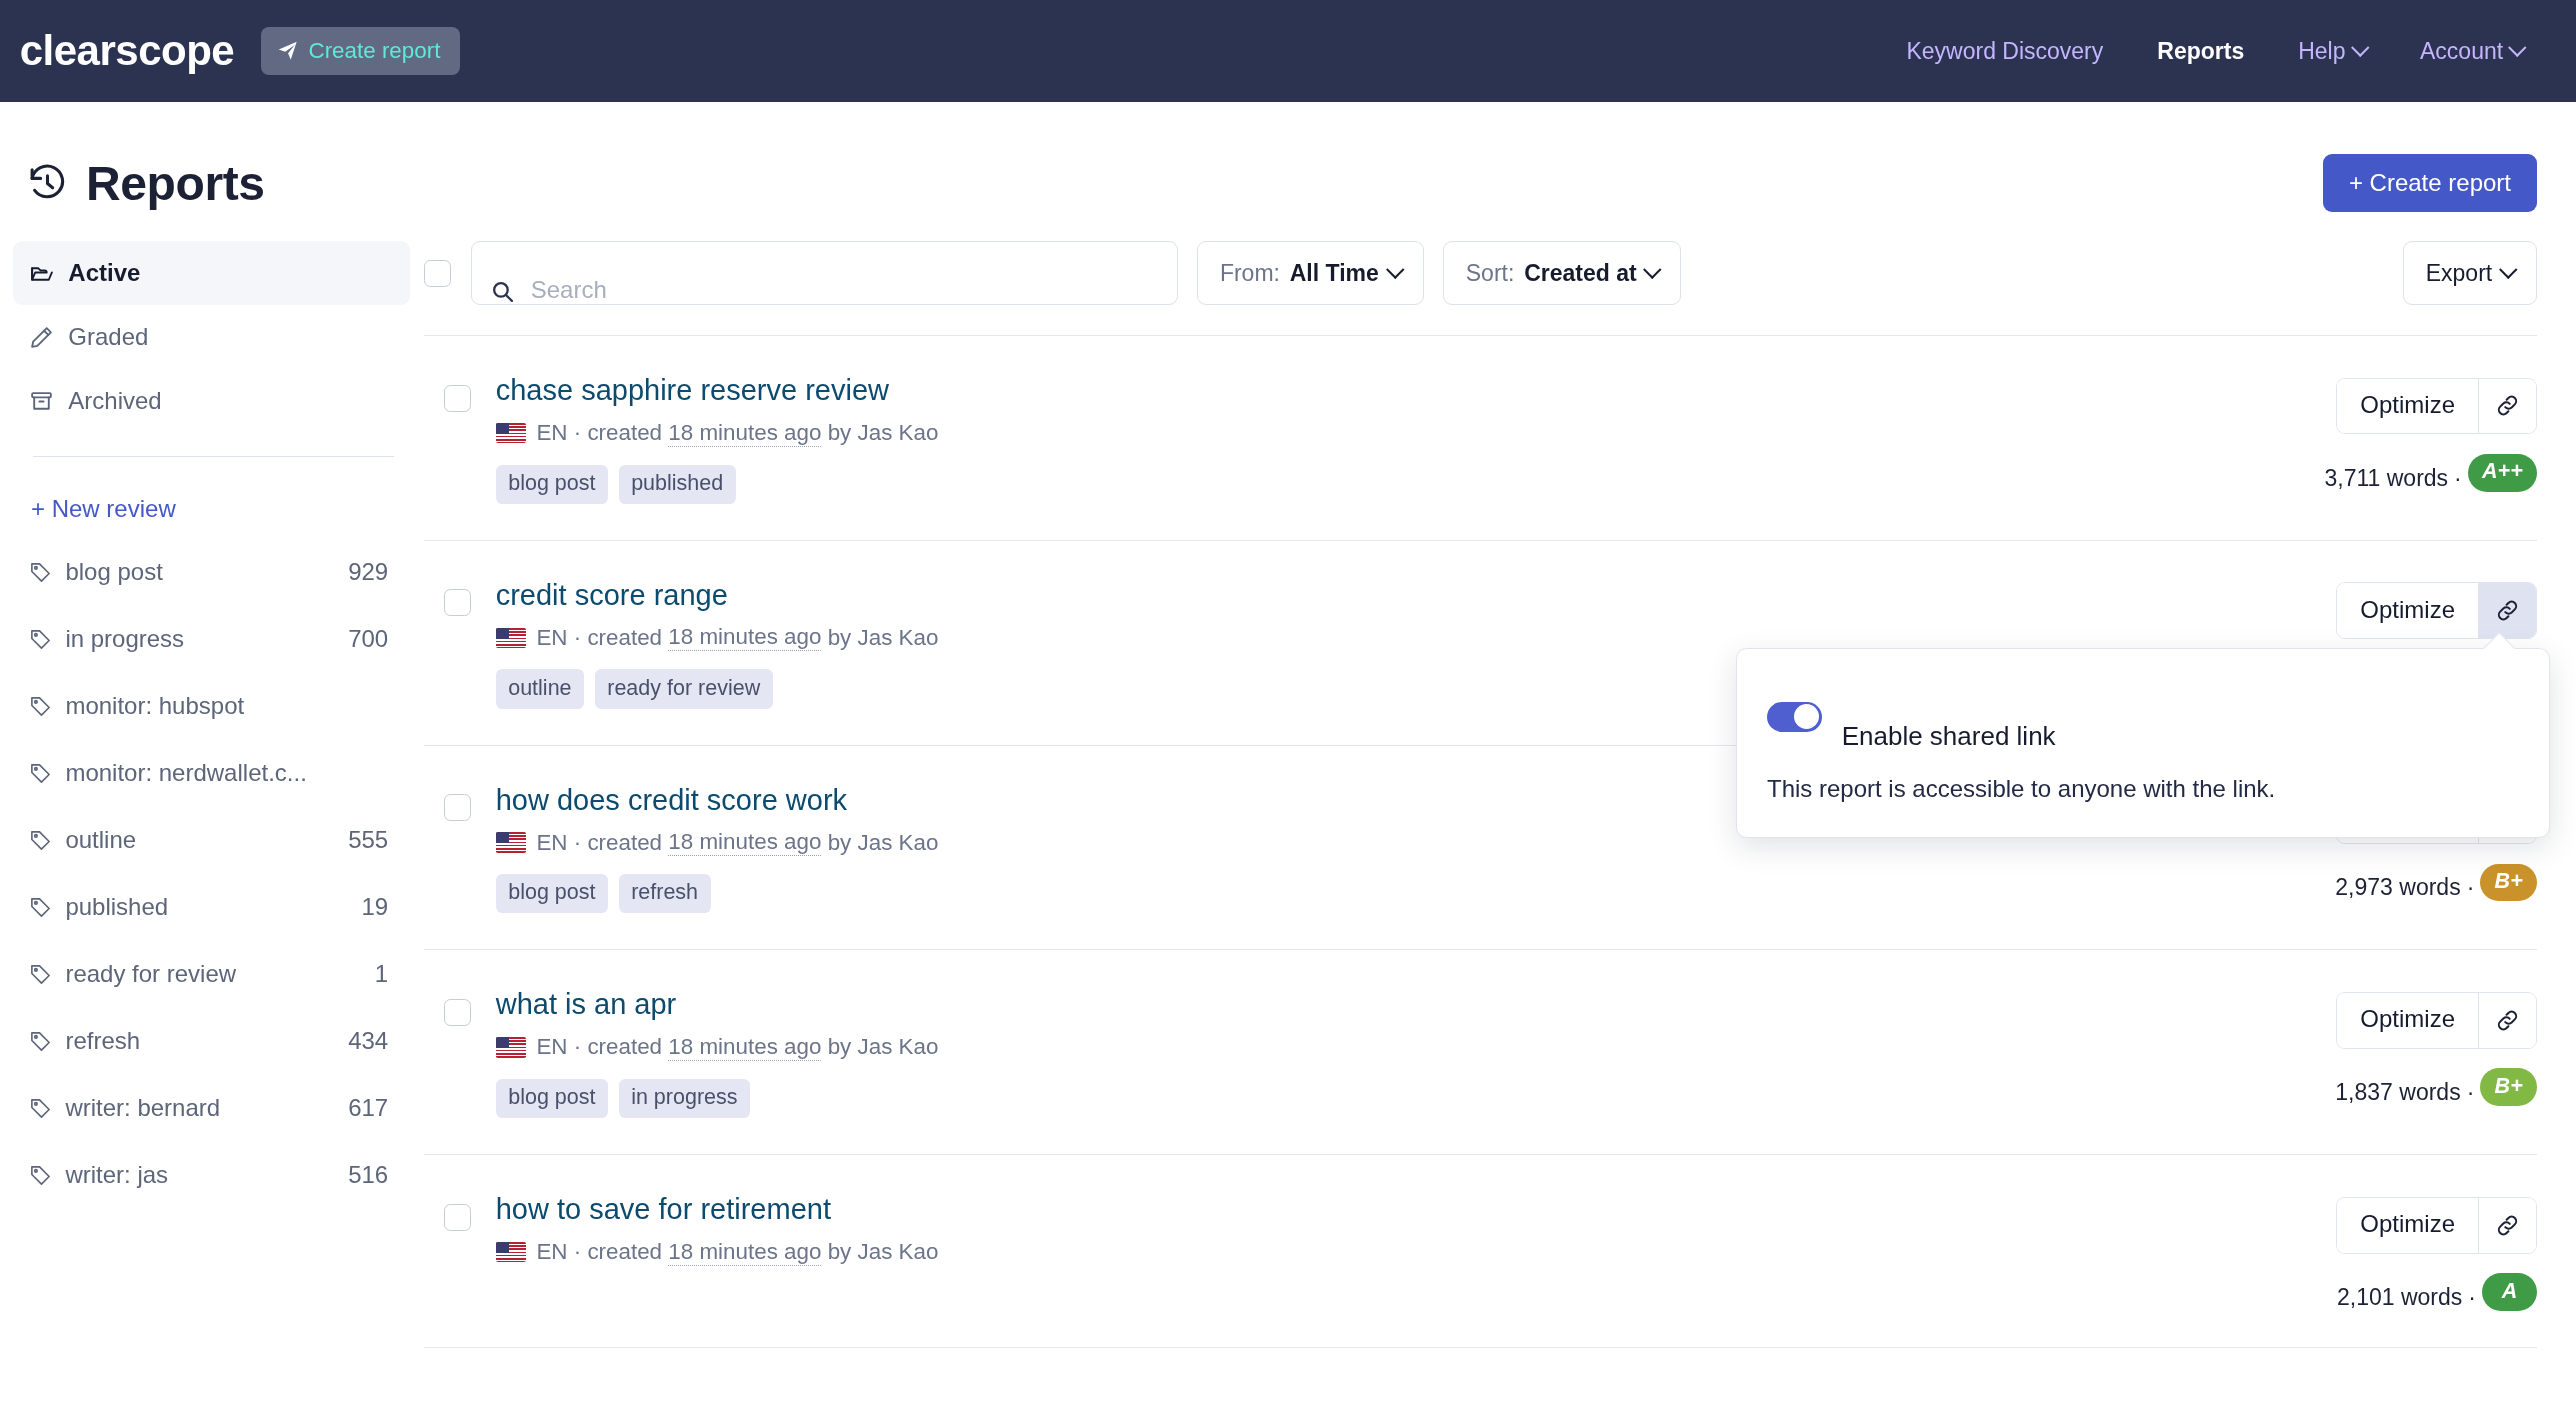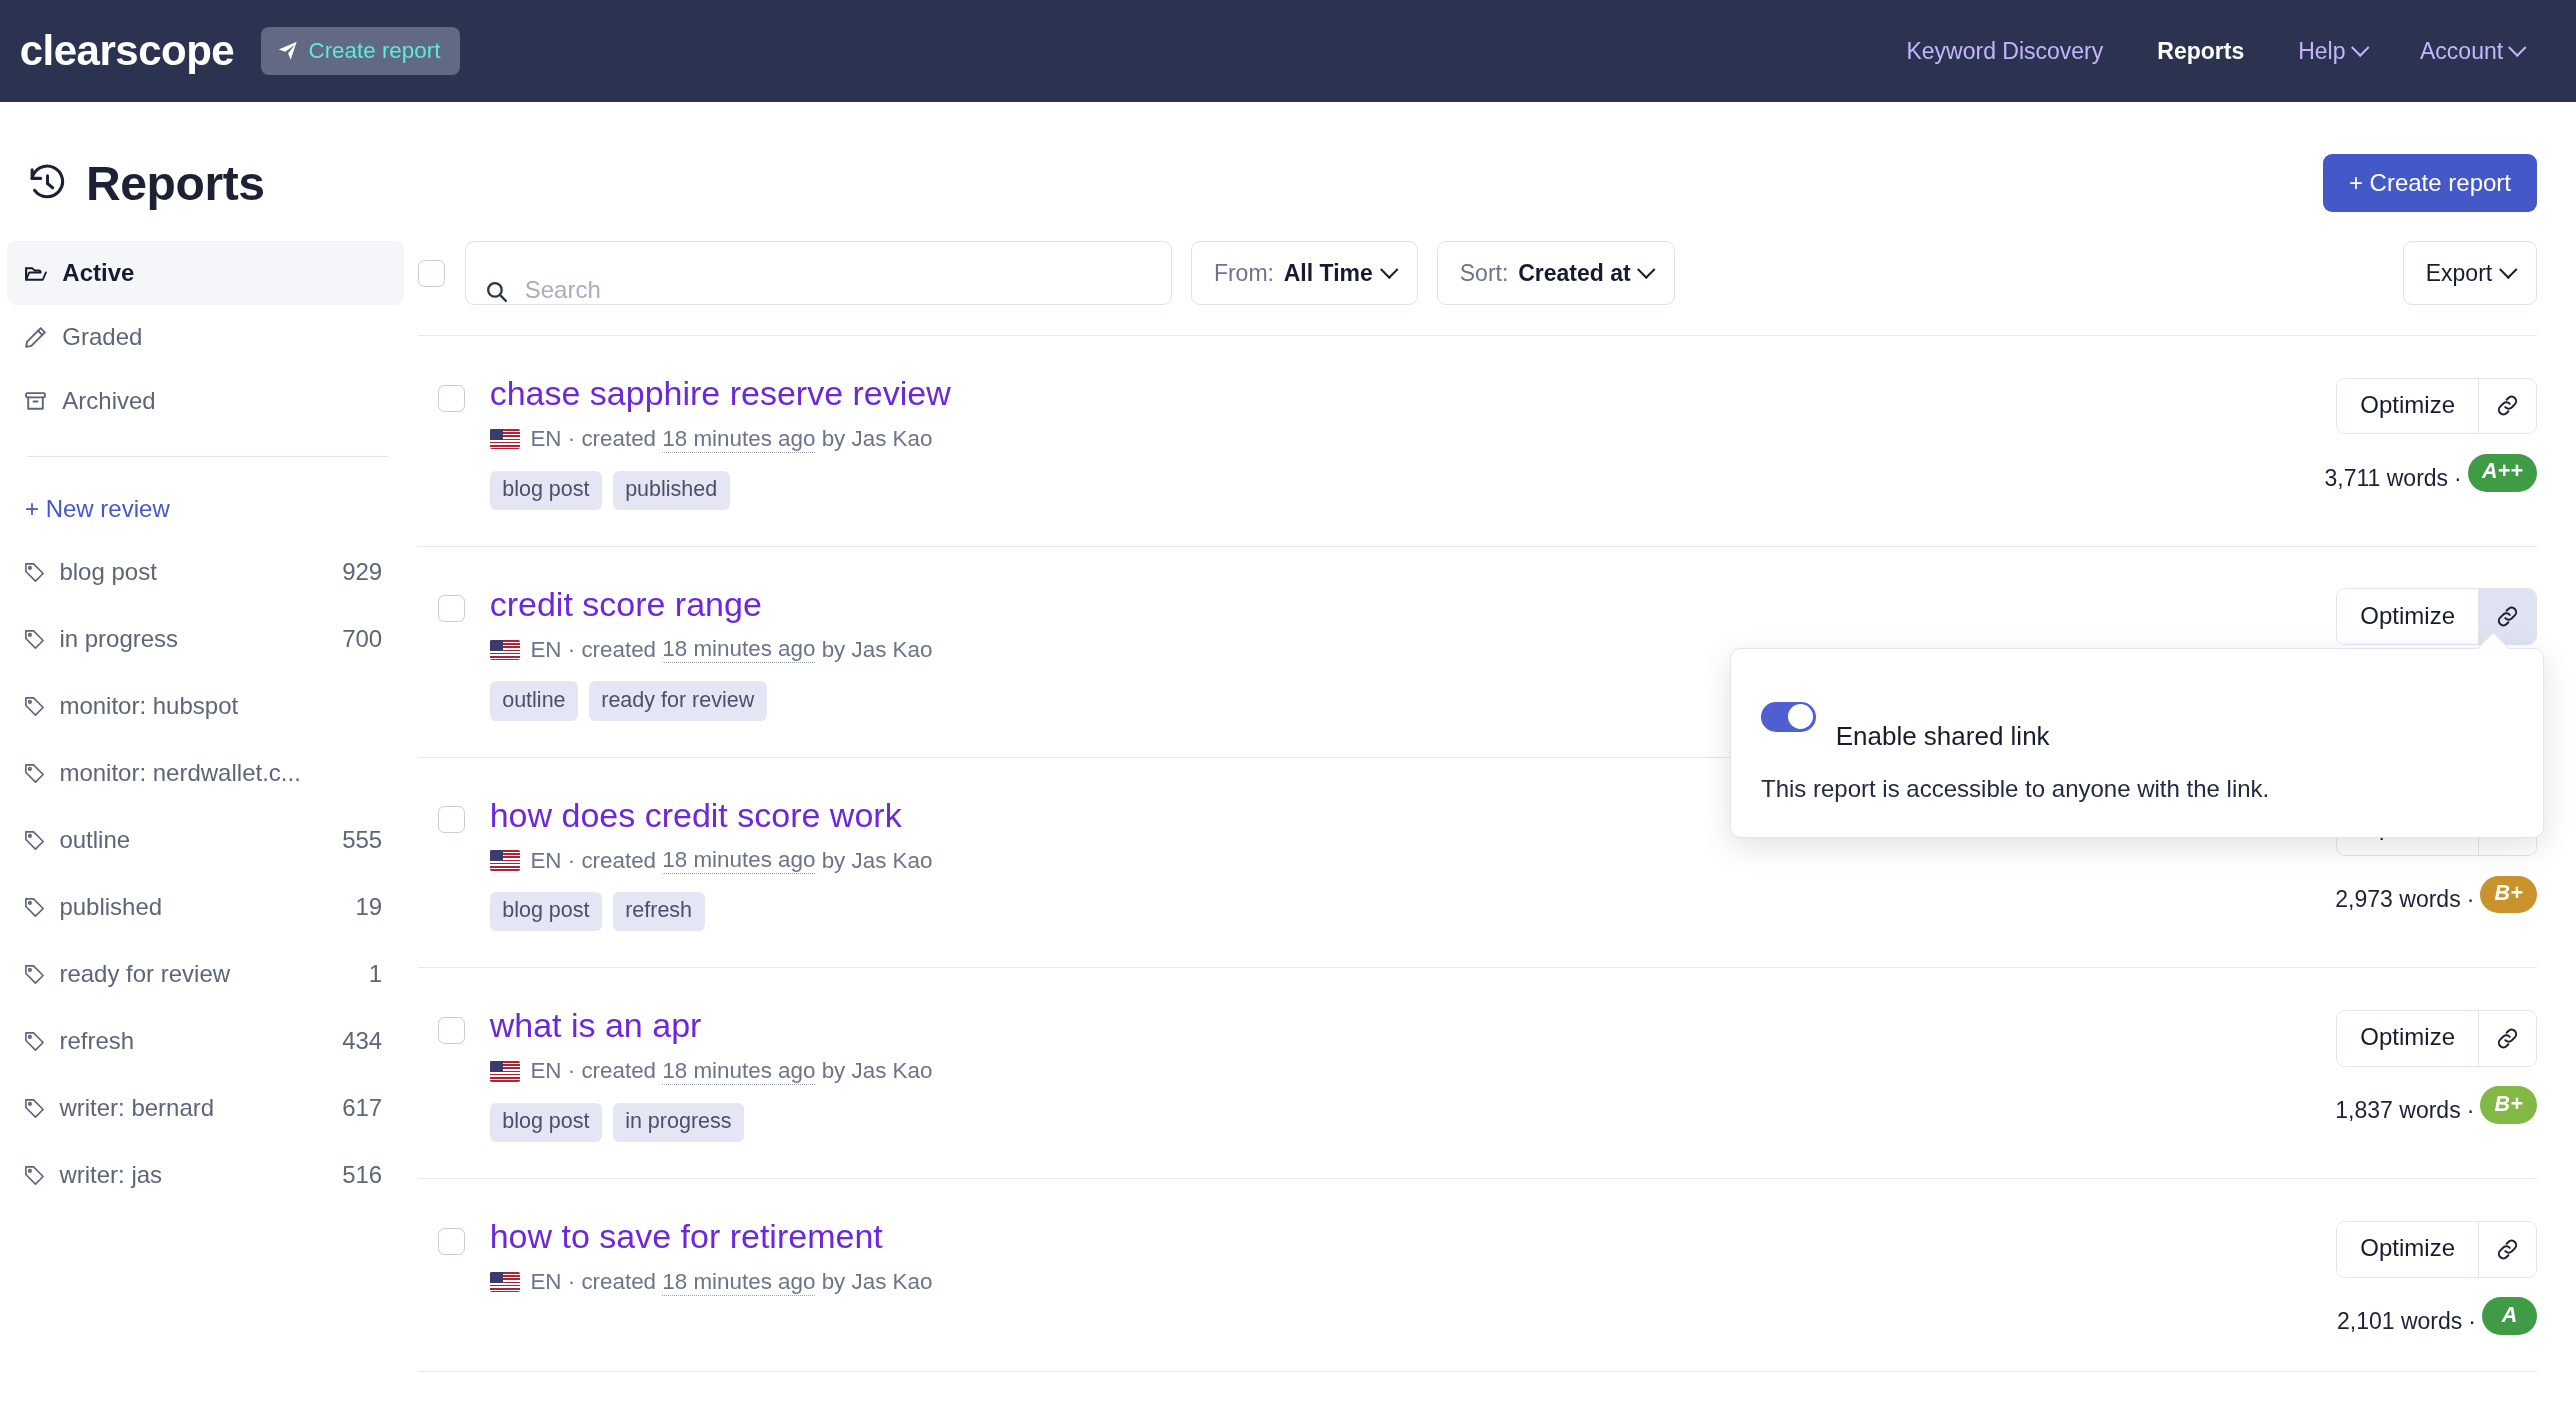--- a/index.html
+++ b/index.html
@@ -84,21 +84,21 @@
     border-radius: 9px;
     padding: 15px 26px;
     cursor: pointer;
     display: flex;
     align-items: center;
     gap: 9px;
     font-family: inherit;
   }
 
   
-  .body-wrap { display: flex; padding-left: 7px; margin-top: 29px; }
+  .body-wrap { display: flex; padding-left: 13px; margin-top: 29px; }
 
   
   .sidebar { width: 411px; flex: none; padding-right: 14.3px; }
   .side-item {
     display: flex;
     align-items: center;
     gap: 14.3px;
     height: 64px;
     padding: 0 16px;
     border-radius: 9px;
@@ -213,22 +213,22 @@
     width: 27px; height: 27px;
     border: 1.8px solid #c7ccda;
     border-radius: 6.3px;
     background: #fff;
     flex: none;
     margin: 10.7px 25px 0 19.7px;
     cursor: pointer;
   }
   .row-main { flex: 1; min-width: 0; }
   .row-title {
-    color: #6d28d9;
-    font-size: 34px;
+    color: #0c4a6e;
+    font-size: 29px;
     font-weight: 500;
     cursor: pointer;
     display: inline-block;
   }
   .row-meta {
     display: flex;
     align-items: center;
     gap: 0;
     margin-top: 12.5px;
     color: #6c748a;

